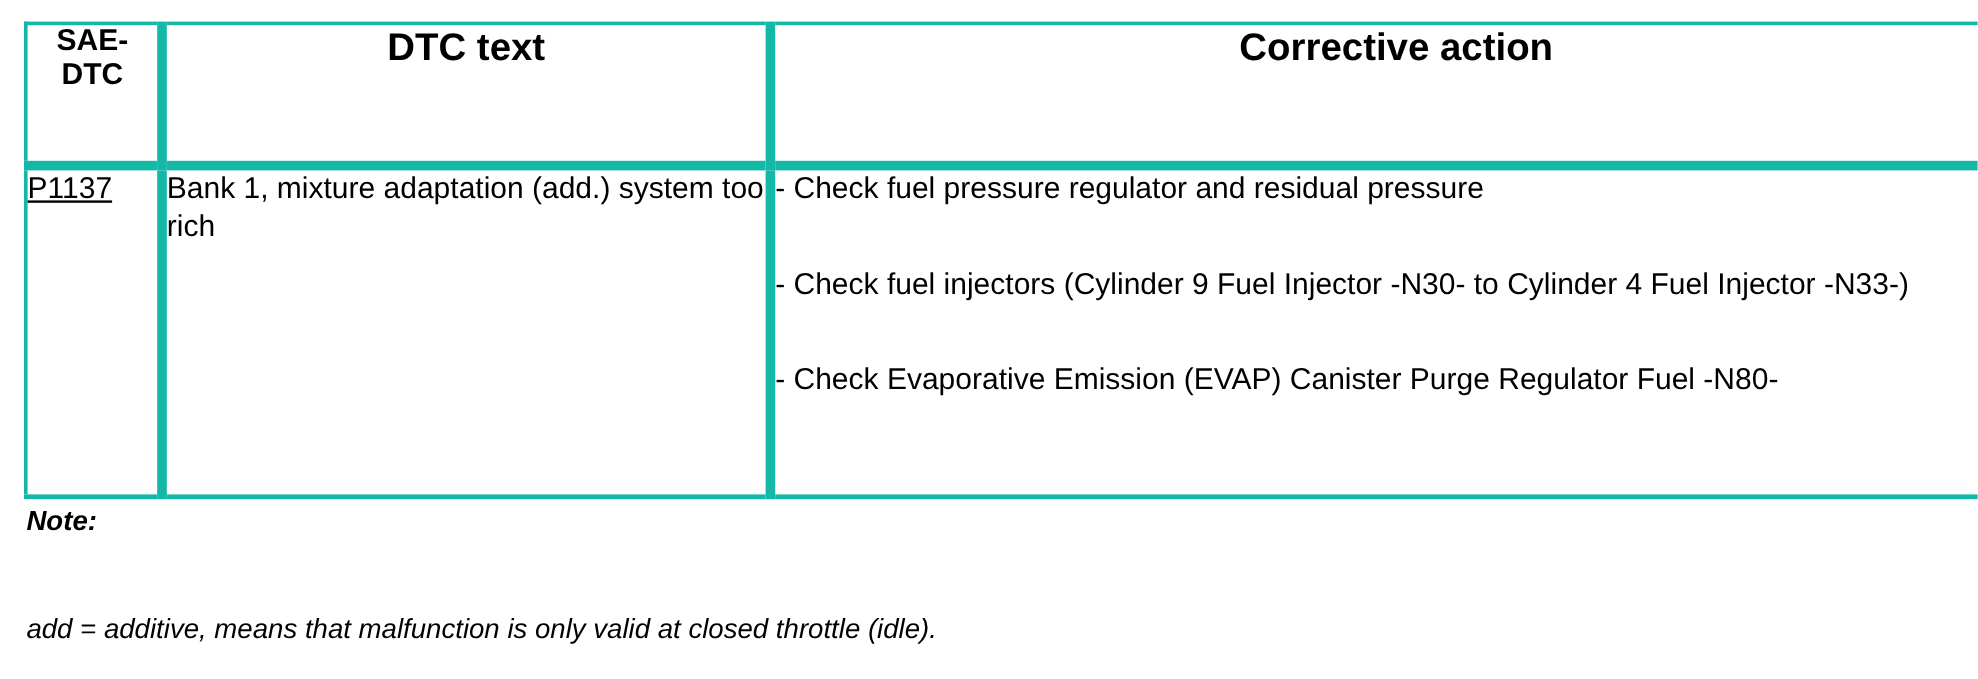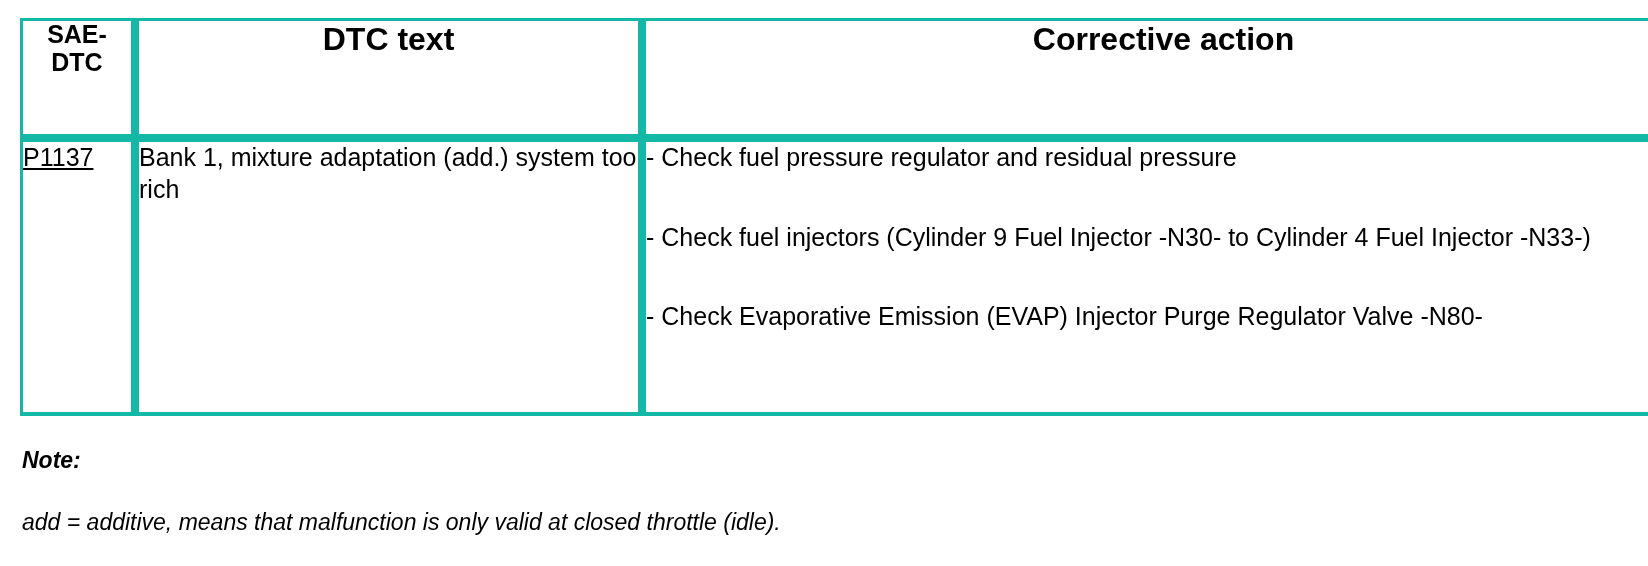--- a/index.html
+++ b/index.html
@@ -106,34 +106,34 @@
     margin: 0 0 48px 0;
   }
   .corr-item:last-child {
     margin-bottom: 0;
   }
 
   
   .note-block {
     position: absolute;
     left: 22px;
-    top: 447px;
+    top: 421px;
     width: 1400px;
   }
   .note-title {
     font-size: 23px;
     font-weight: bold;
     font-style: italic;
     line-height: 1.2;
   }
   .note-body {
     font-size: 23px;
     font-style: italic;
     line-height: 1.2;
-    margin-top: 34px;
+    margin-top: 62px;
   }
 </style>
 </head>
 <body>
 
 <div class="page">
 
   <table class="dtc-table">
     <thead>
       <tr class="head-row">
@@ -145,21 +145,21 @@
         <th class="col-corr head-center">Corrective action</th>
       </tr>
     </thead>
     <tbody>
       <tr class="body-row">
         <td class="col-sae cell-sae">P1137</td>
         <td class="col-dtc cell-dtc">Bank 1, mixture adaptation (add.) system too rich</td>
         <td class="col-corr cell-corr">
           <p class="corr-item">- Check fuel pressure regulator and residual pressure</p>
           <p class="corr-item">- Check fuel injectors (Cylinder 9 Fuel Injector -N30- to Cylinder 4 Fuel Injector -N33-)</p>
-          <p class="corr-item">- Check Evaporative Emission (EVAP) Injector Purge Regulator Valve -N80-</p>
+          <p class="corr-item">- Check Evaporative Emission (EVAP) Canister Purge Regulator Fuel -N80-</p>
         </td>
       </tr>
     </tbody>
   </table>
 
   <div class="note-block">
     <div class="note-title">Note:</div>
     <div class="note-body">add = additive, means that malfunction is only valid at closed throttle (idle).</div>
   </div>
 

